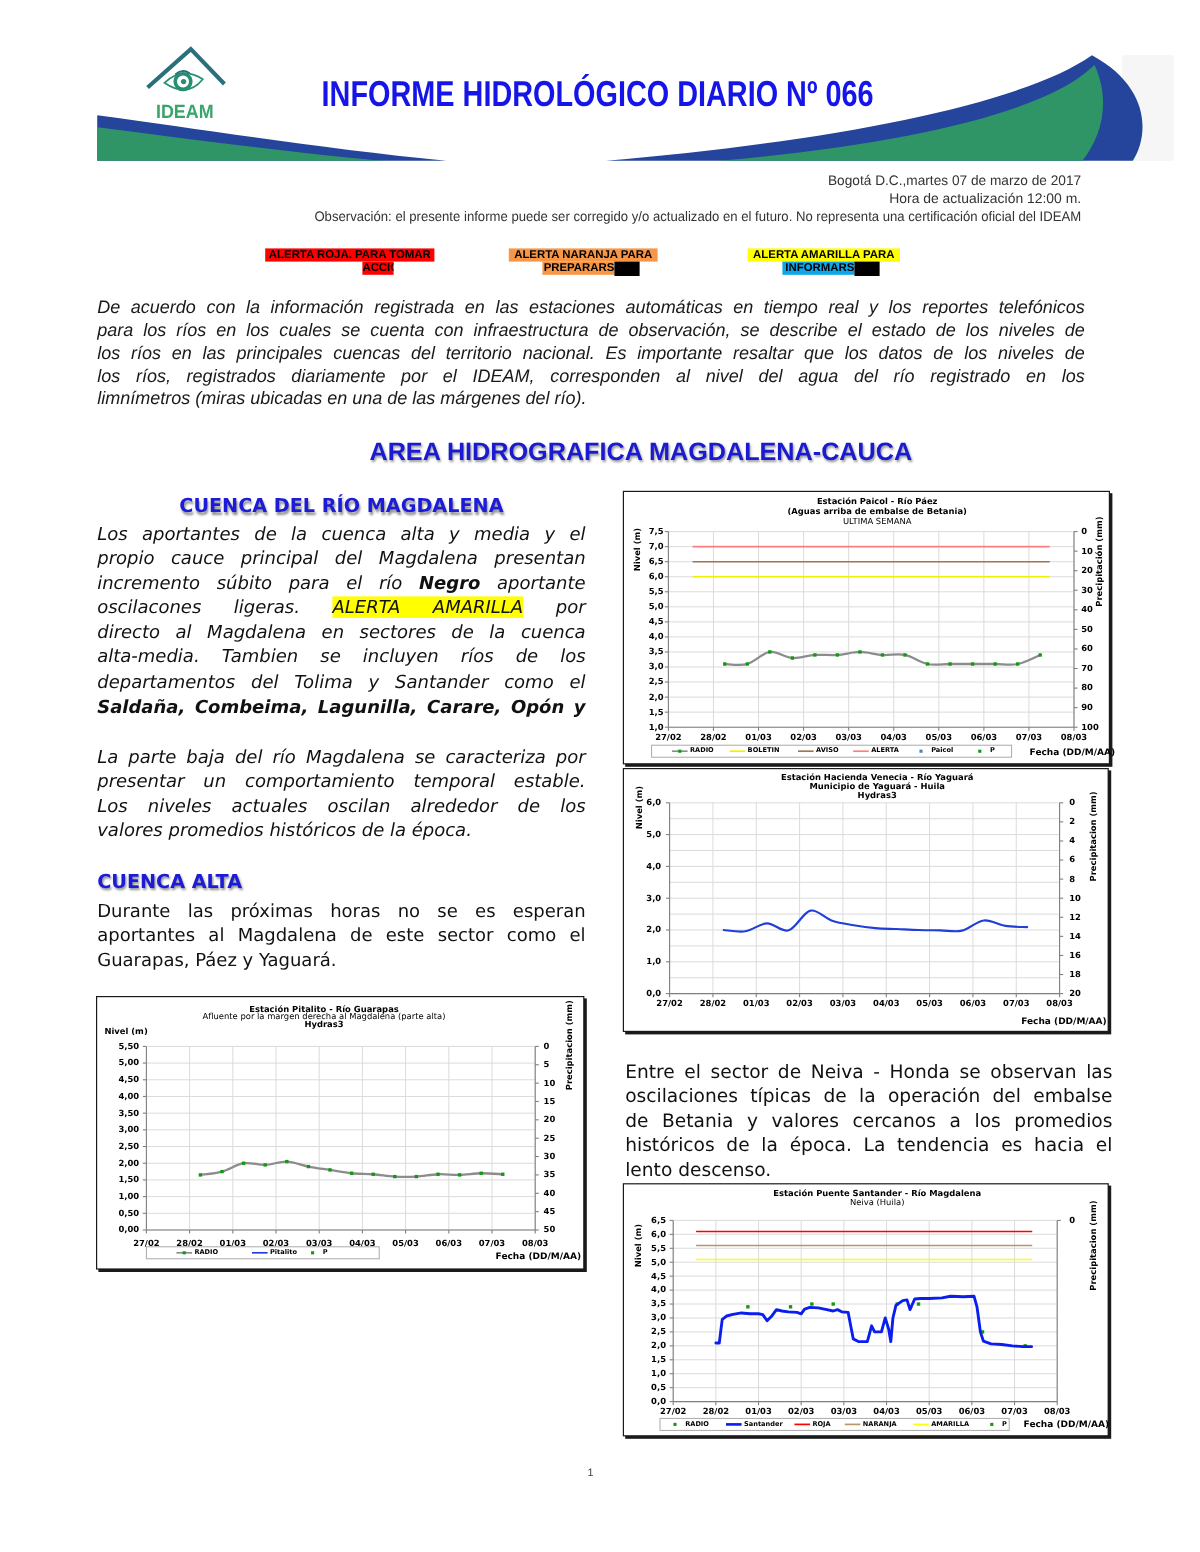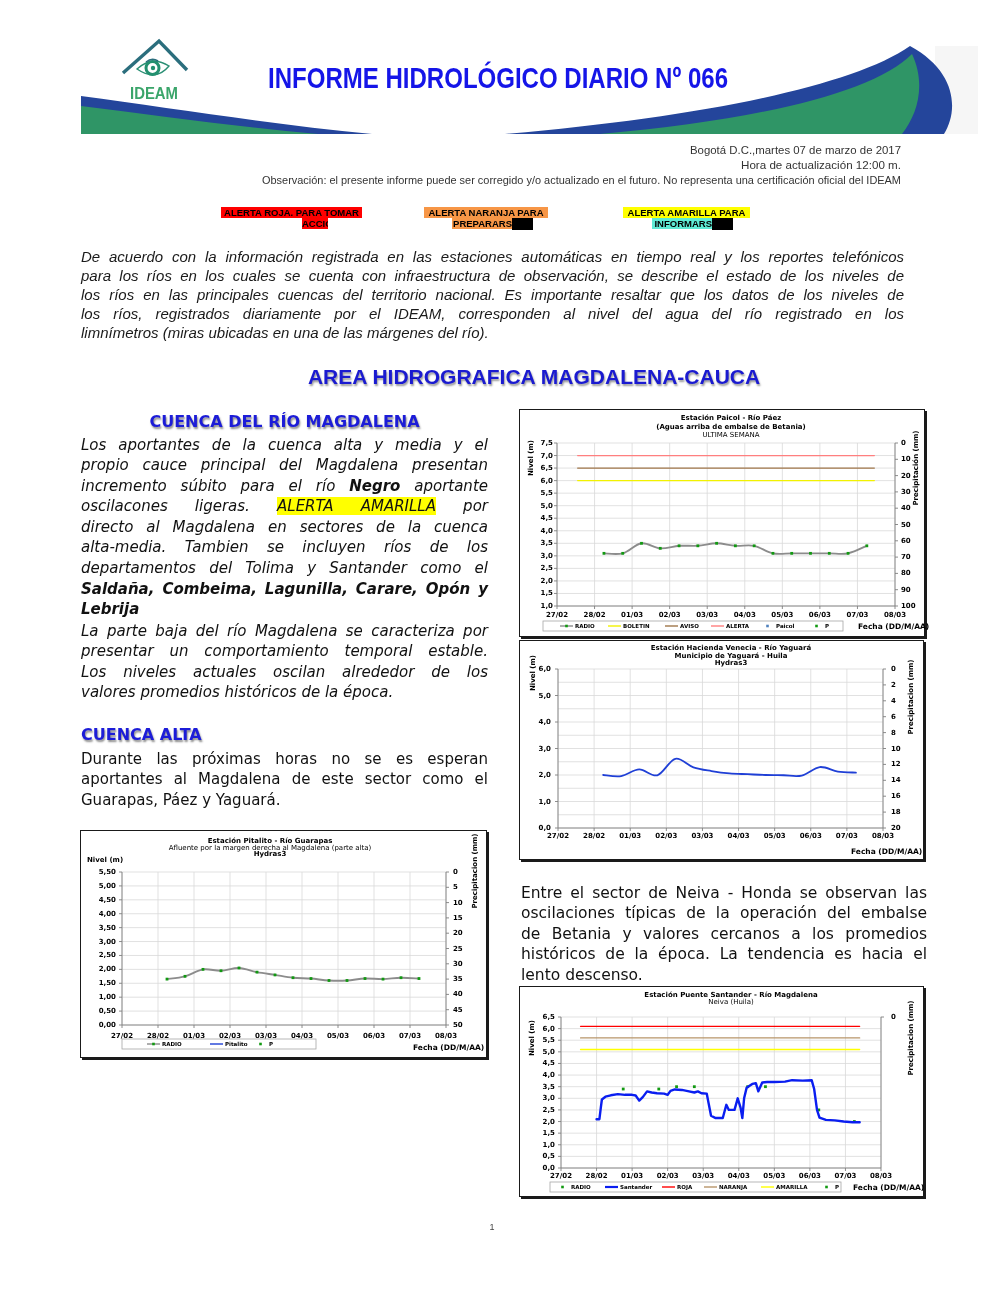--- a/index.html
+++ b/index.html
@@ -56,21 +56,21 @@
 
   <div>
     <div class="alert-line" style="left: 221px; top: 207px; width: 141px; background: rgb(255, 0, 0);">ALERTA ROJA. PARA TOMAR</div>
     <div class="alert-line" style="left: 302px; top: 218px; width: 26px; background: rgb(255, 0, 0);">ACCIÓN</div>
 
     <div class="alert-line" style="left: 424px; top: 207px; width: 124px; background: rgb(247, 150, 70);">ALERTA NARANJA PARA</div>
     <div class="alert-line r" style="left: 452px; top: 218px; width: 60px; background: rgb(247, 150, 70);">PREPARARS</div>
     <div class="alert-block" style="left:512px"></div>
 
     <div class="alert-line" style="left: 623px; top: 207px; width: 127px; background: rgb(255, 255, 0);">ALERTA AMARILLA PARA</div>
-    <div class="alert-line r" style="left: 652px; top: 218px; width: 60px; background: #5eead4;">INFORMARS</div>
+    <div class="alert-line r" style="left: 652px; top: 218px; width: 60px; background: #0ea5e9;">INFORMARS</div>
     <div class="alert-block" style="left:712px"></div>
   </div>
 
   <div class="para intro">
       <div class="ln jline"><span class="jin" style="word-spacing: 4.6416px;"><span>De acuerdo con la información registrada en las estaciones automáticas en tiempo real y los reportes telefónicos</span></span></div>
       <div class="ln jline"><span class="jin" style="word-spacing: 4.17023px;"><span>para los ríos en los cuales se cuenta con infraestructura de observación, se describe el estado de los niveles de</span></span></div>
       <div class="ln jline"><span class="jin" style="word-spacing: 4.82031px;"><span>los ríos en las principales cuencas del territorio nacional. Es importante resaltar que los datos de los niveles de</span></span></div>
       <div class="ln jline"><span class="jin" style="word-spacing: 8.91504px;"><span>los ríos, registrados diariamente por el IDEAM, corresponden al nivel del agua del río registrado en los</span></span></div>
       <div class="ln lline"><span class="jin"><span>limnímetros (miras ubicadas en una de las márgenes del río).</span></span></div>
     </div>
@@ -80,21 +80,20 @@
   <div class="heading" style="left:81px;width:407px;text-align:center;top:412px">CUENCA DEL RÍO MAGDALENA</div>
   <div class="para col-text italic" style="left:81px;top:434.7px;width:407px">
       <div class="ln jline"><span class="jin" style="word-spacing: 7.20312px;"><span>Los aportantes de la cuenca alta y media y el</span></span></div>
       <div class="ln jline"><span class="jin" style="word-spacing: 8.98125px;"><span>propio cauce principal del Magdalena presentan</span></span></div>
       <div class="ln jline"><span class="jin" style="word-spacing: 9.11458px;"><span>incremento súbito para el río </span><span class="seg-bold">Negro</span><span> aportante</span></span></div>
       <div class="ln jline"><span class="jin" style="word-spacing: 22.3555px;"><span>oscilacones ligeras. </span><span class="seg-highlight" style="background: rgb(255, 255, 0);">ALERTA AMARILLA</span><span> por</span></span></div>
       <div class="ln jline"><span class="jin" style="word-spacing: 8.15402px;"><span>directo al Magdalena en sectores de la cuenca</span></span></div>
       <div class="ln jline"><span class="jin" style="word-spacing: 13.625px;"><span>alta-media. Tambien se incluyen ríos de los</span></span></div>
       <div class="ln jline"><span class="jin" style="word-spacing: 8.45312px; margin-top: 32px;"><span>departamentos del Tolima y Santander como el</span></span></div>
       <div class="ln jline"><span class="jin" style="word-spacing: 2.76562px;"><span class="seg-bold">Saldaña, Combeima, Lagunilla, Carare, Opón y</span></span></div>
-      <div class="ln lline"><span class="jin"><span class="seg-bold">Lebrija</span></span></div>
     </div>
   <div class="para col-text italic" style="left:81px;top:620.7px;width:407px">
       <div class="ln jline"><span class="jin" style="word-spacing: 3.60938px;"><span>La parte baja del río Magdalena se caracteriza por</span></span></div>
       <div class="ln jline"><span class="jin" style="word-spacing: 10.9766px;"><span>presentar un comportamiento temporal estable.</span></span></div>
       <div class="ln jline"><span class="jin" style="word-spacing: 12.0443px;"><span>Los niveles actuales oscilan alrededor de los</span></span></div>
       <div class="ln lline"><span class="jin"><span>valores promedios históricos de la época.</span></span></div>
     </div>
 
   <div class="heading" style="left:81px;top:725px">CUENCA ALTA</div>
   <div class="para col-text" style="left:81px;top:748.7px;width:407px">

